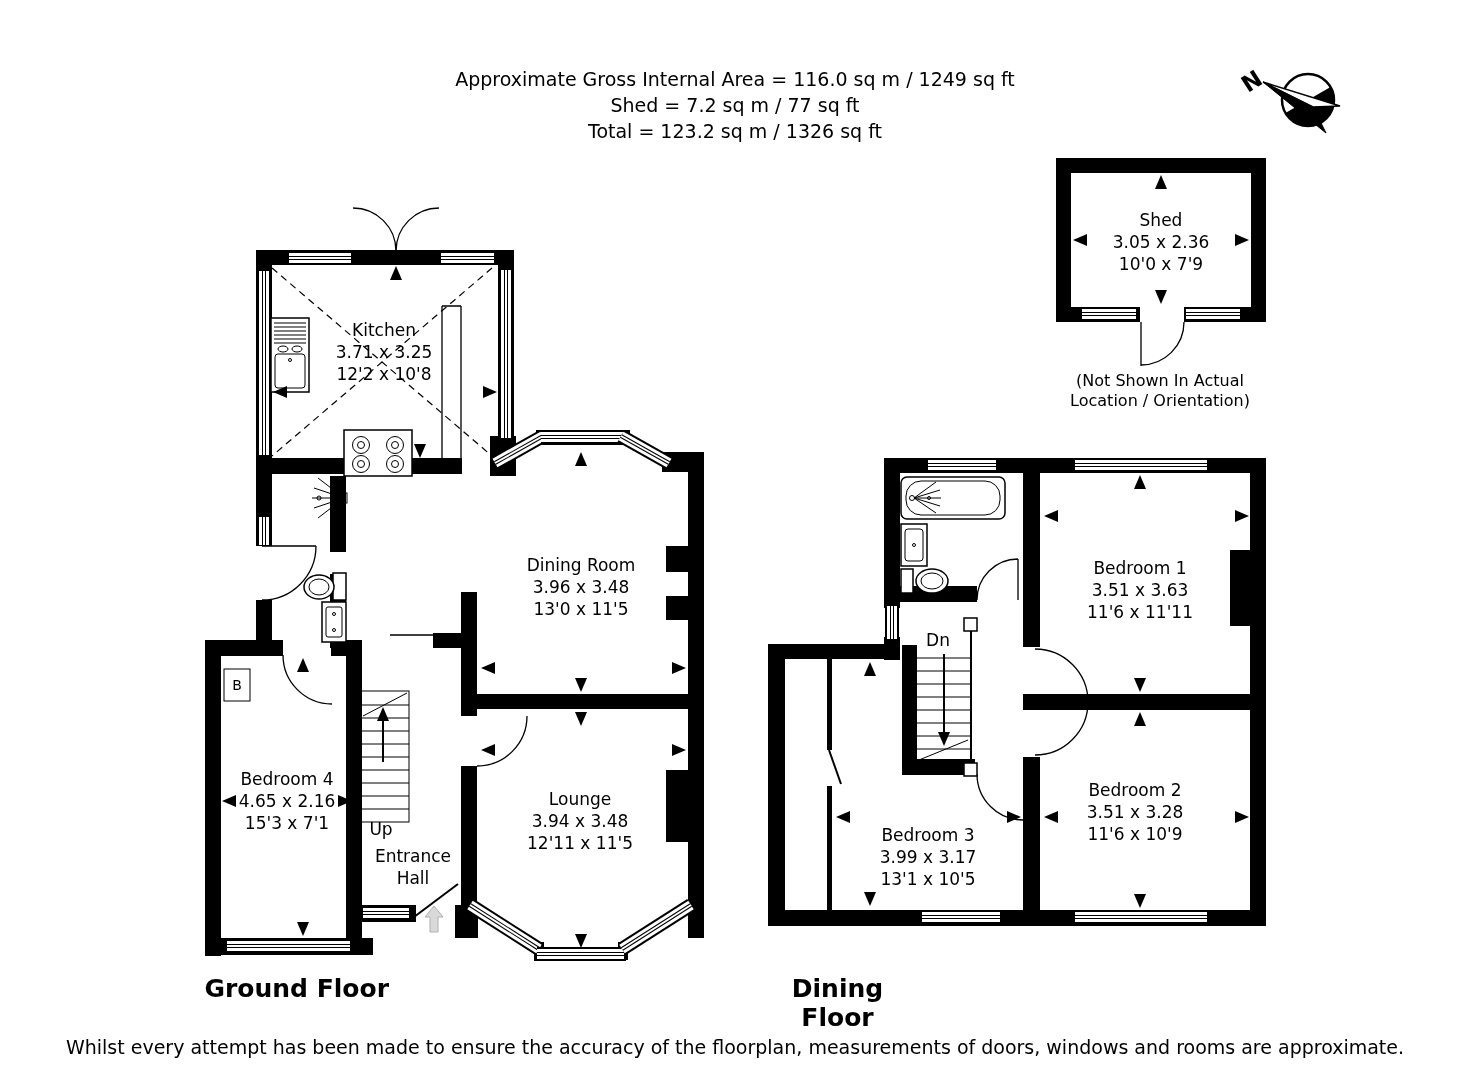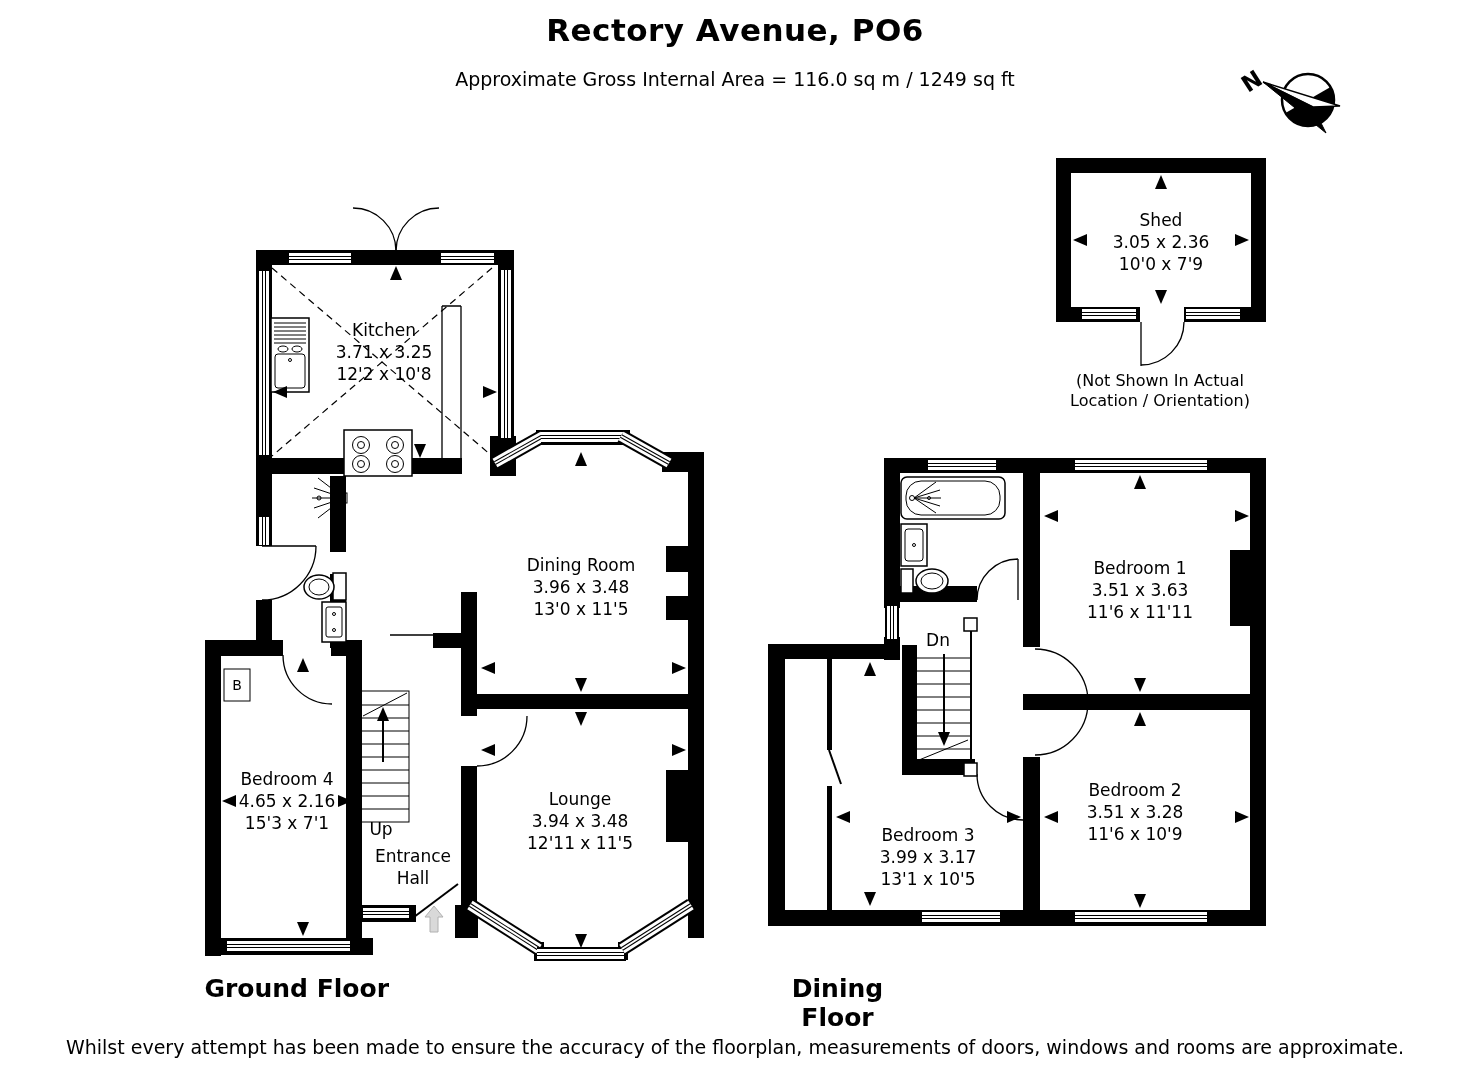--- a/index.html
+++ b/index.html
@@ -31,22 +31,23 @@
   text.lbl{font-family:"DejaVu Sans","Liberation Sans",sans-serif;font-size:17px;text-anchor:middle;fill:#000;}
   text.sm{font-family:"DejaVu Sans","Liberation Sans",sans-serif;font-size:14px;text-anchor:middle;fill:#000;}
   text.note{font-family:"DejaVu Sans","Liberation Sans",sans-serif;font-size:16px;text-anchor:middle;fill:#000;}
   text.north{font-family:"DejaVu Sans","Liberation Sans",sans-serif;font-size:23px;font-weight:bold;text-anchor:middle;fill:#000;}
 </style>
 </head>
 <body>
 
 <div id="page">
 
-  <div class="abs ctr" id="title">Rectory Avenue, PO6</div>
   <div class="abs ctr sub" id="sub1">Approximate Gross Internal Area = 116.0 sq m / 1249 sq ft</div>
+  <div class="abs ctr sub" id="sub2">Shed = 7.2 sq m / 77 sq ft</div>
+  <div class="abs ctr sub" id="sub3">Total = 123.2 sq m / 1326 sq ft</div>
 
   <svg width="1470" height="1080" viewBox="0 0 1470 1080">
 
     <g>
 
       <rect class="wall" x="256" y="250" width="258" height="15"></rect>
       <rect class="wall" x="256" y="250" width="16" height="226"></rect>
       <rect class="wall" x="498" y="250" width="16" height="200"></rect>
       <rect class="wall" x="490" y="436" width="26" height="40"></rect>
       <rect class="wall" x="256" y="458" width="206" height="16"></rect>

